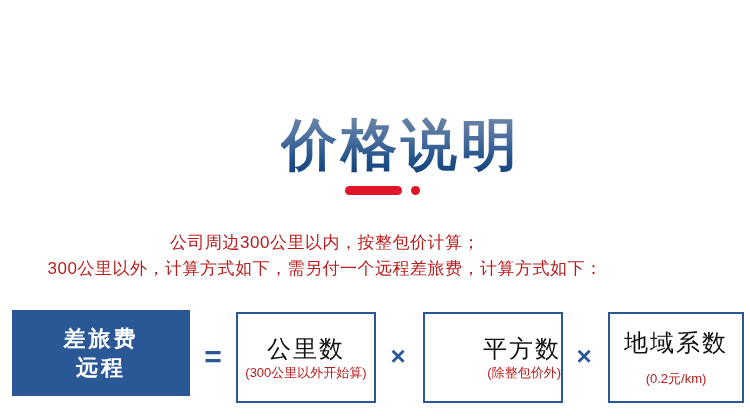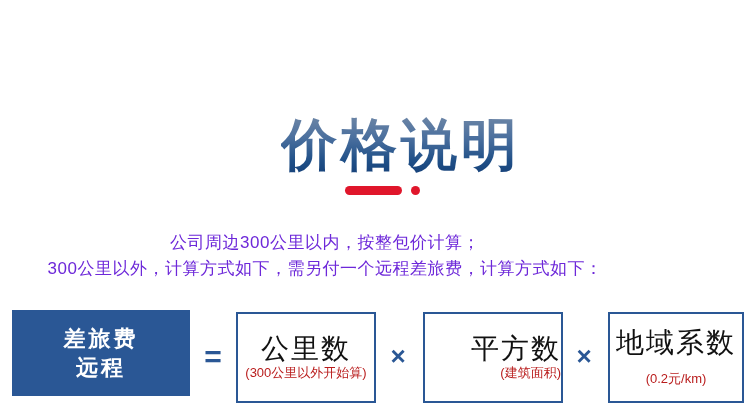--- a/index.html
+++ b/index.html
@@ -72,21 +72,21 @@
     background: #e0162b;
   }
 
   
   .desc {
     position: absolute;
     top: 230px;
     left: 0;
     width: 650px;
     text-align: center;
-    color: #6d28d9;
+    color: #b91c1c;
     font-size: 17px;
     line-height: 26px;
     letter-spacing: 0.5px;
   }
   .desc-line { display: block; white-space: nowrap; }
 
   
   .formula {
     position: absolute;
     left: 0;
@@ -152,21 +152,21 @@
     flex-direction: column;
     align-items: center;
     justify-content: center;
     color: #111111;
   }
   .term-box.b1 { left: 236px; width: 140px; }
   .term-box.b2 { left: 423px; width: 140px; align-items: flex-end; }
   .term-box.b3 { left: 608px; width: 136px; gap: 12px; }
 
   .term-main {
-    font-size: 28px;
+    font-size: 24px;
     font-weight: normal;
     letter-spacing: 2px;
     line-height: 28px;
   }
   .term-sub {
     font-size: 13px;
     line-height: 17px;
     margin-top: 1px;
     letter-spacing: 0px;
     color: #b91c1c;
@@ -203,21 +203,21 @@
 
     <div class="term-box b1">
       <span class="term-main">公里数</span>
       <span class="term-sub">(300公里以外开始算)</span>
     </div>
 
     <div class="op op-x1">×</div>
 
     <div class="term-box b2">
       <span class="term-main">平方数</span>
-      <span class="term-sub">(建筑面积)</span>
+      <span class="term-sub">(除整包价外)</span>
     </div>
 
     <div class="op op-x2">×</div>
 
     <div class="term-box b3">
       <span class="term-main">地域系数</span>
       <span class="term-sub">(0.2元/km)</span>
     </div>
 
   </div>

